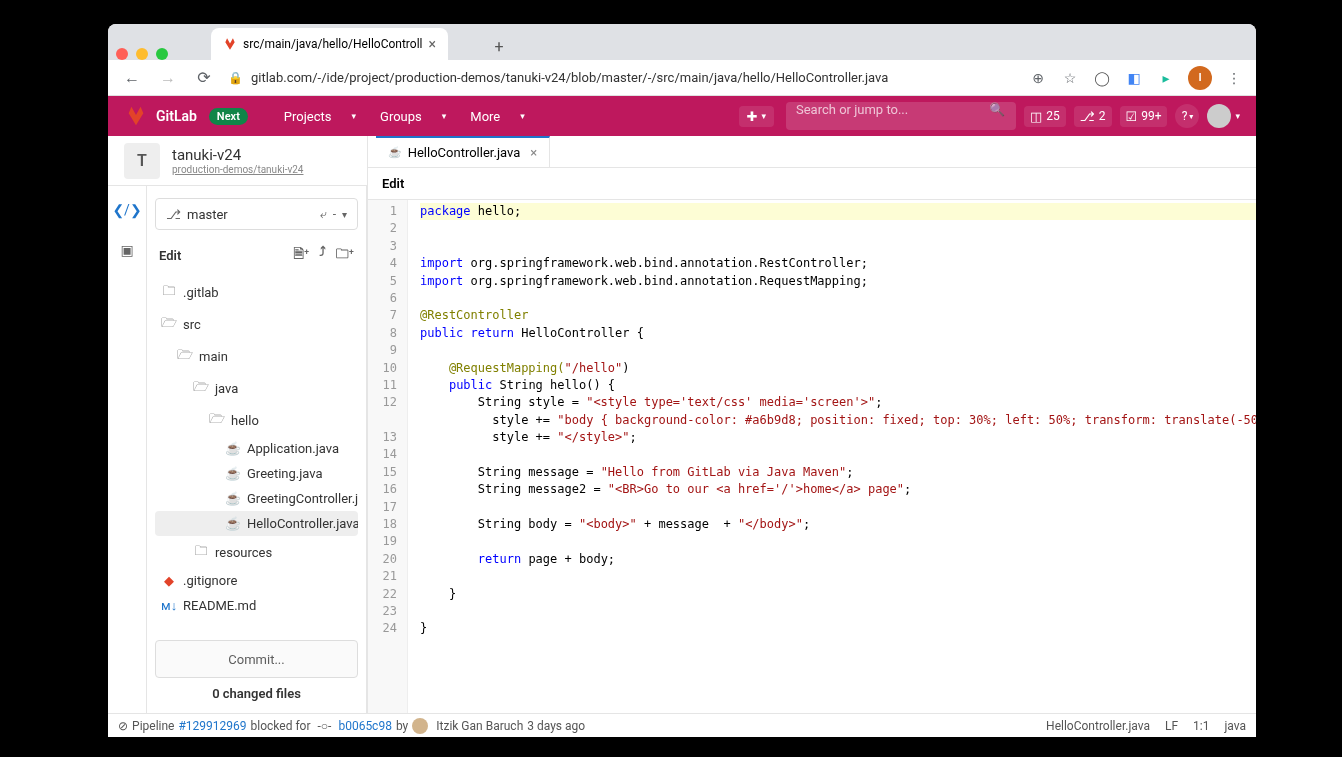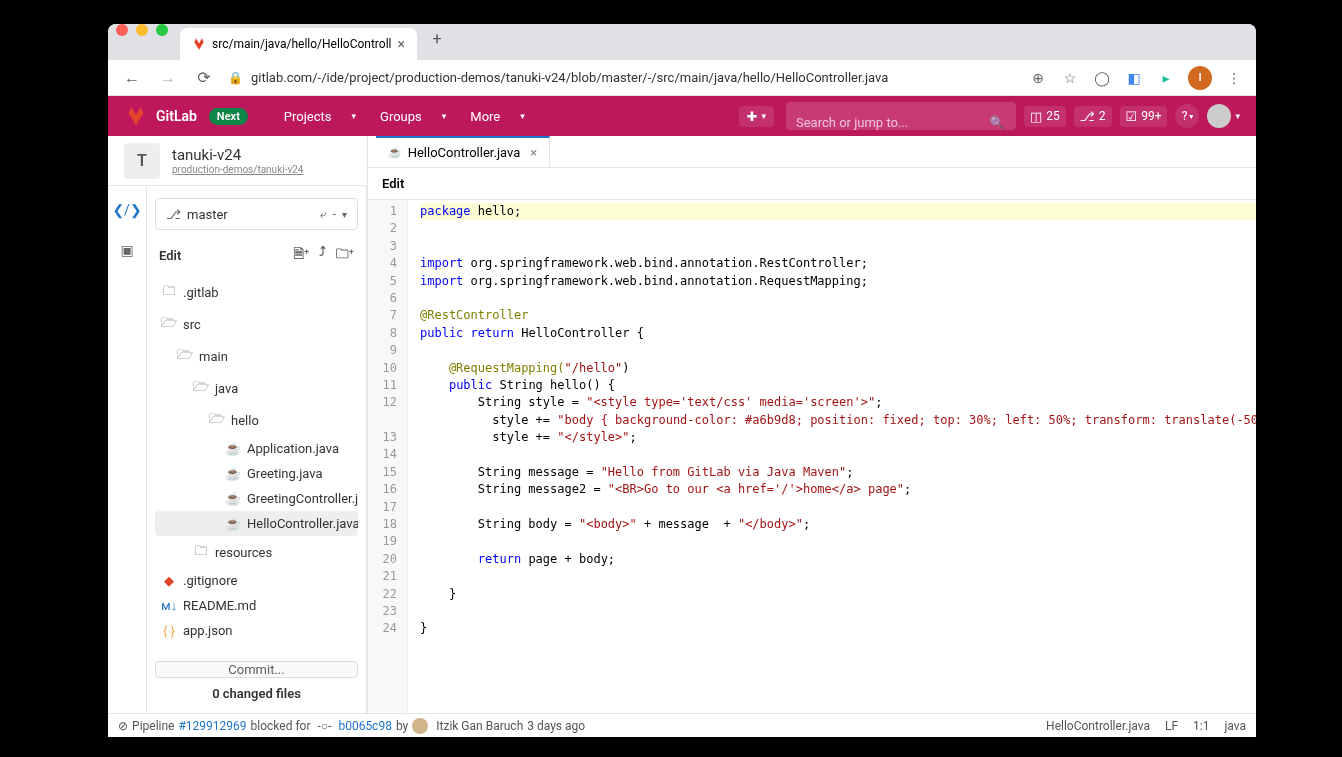--- a/index.html
+++ b/index.html
@@ -1,19 +1,19 @@
 <!DOCTYPE html>
 <html><head>
 <meta charset="utf-8">
 <style>
 * { margin: 0; padding: 0; box-sizing: border-box; }
 body { font-family: -apple-system, BlinkMacSystemFont, "Segoe UI", Roboto, sans-serif; background: #000; display: flex; justify-content: center; }
 .viewport { width: 1342px; height: 757px; background: #000; position: relative; }
 .browser { position: absolute; left: 108px; top: 24px; right: 86px; bottom: 20px; background: #fff; border-radius: 8px 8px 0 0; overflow: hidden; display: flex; flex-direction: column; box-shadow: 0 2px 10px rgba(0,0,0,0.3); }
-.tabbar { height: 36px; background: #dfe1e5; display: flex; align-items: flex-start; padding: 0 8px; }
+.tabbar { height: 36px; background: #dfe1e5; display: flex; align-items: flex-end; padding: 0 8px; gap: 31px; }
 .traffic { display: flex; gap: 8px; margin-right: 12px; }
 .dot { width: 12px; height: 12px; border-radius: 50%; }
 .red{background:#ff5f57}.yellow{background:#febc2e}.green{background:#28c840}
 .tab { background: #fff; height: 32px; border-radius: 8px 8px 0 0; display: flex; align-items: center; padding: 0 12px; font-size: 12px; gap: 6px; margin-top: 4px; min-width: 180px; }
 .tab-favicon { width: 14px; height: 14px; display: flex; align-items: center; justify-content: center; color: #e24329; }
 .tab-close { color: #666; font-size: 14px; margin-left: auto; cursor: pointer; }
 .newtab { width: 28px; height: 28px; display: flex; align-items: center; justify-content: center; color: #555; font-size: 16px; margin-left: 6px; cursor: pointer; }
 .addrbar { height: 36px; background: #fff; border-bottom: 1px solid #e0e0e0; display: flex; align-items: center; padding: 0 12px; gap: 12px; }
 .nav-btn { width: 24px; height: 24px; display: flex; align-items: center; justify-content: center; color: #5f6368; cursor: pointer; }
 .nav-btn.disabled { color: #bbb; }
@@ -24,21 +24,21 @@
 .user-avatar { width: 24px; height: 24px; border-radius: 50%; background: #d2691e; display: flex; align-items: center; justify-content: center; color: #fff; font-size: 11px; font-weight: 600; }
 
 .gitlab-nav { height: 40px; background: #be185d; display: flex; align-items: center; padding: 0 16px; color: #fff; font-size: 14px; gap: 8px; }
 .gitlab-logo { width: 24px; height: 24px; display: flex; align-items: center; justify-content: center; }
 .gitlab-text { font-weight: 600; margin-right: 4px; }
 .next-badge { background: #108548; color: #fff; font-size: 11px; padding: 2px 8px; border-radius: 10px; font-weight: 600; }
 .nav-item { display: flex; align-items: center; gap: 20px; padding: 0 8px; cursor: pointer; font-size: 13px; }
 .chev { font-size: 9px; }
 .nav-spacer { flex: 1; }
 .plus-btn { background: rgba(255,255,255,0.1); border-radius: 4px; padding: 3px 8px; display: flex; align-items: center; gap: 4px; cursor: pointer; font-size: 13px; margin-right: 4px;}
-.search-box { background: rgba(255,255,255,0.15); border-radius: 4px; height: 28px; display: flex; align-items: flex-end; padding: 0 10px; width: 230px; color: rgba(255,255,255,0.7); font-size: 13px; }
+.search-box { background: rgba(255,255,255,0.15); border-radius: 4px; height: 28px; display: flex; align-items: flex-start; padding: 0 10px; width: 230px; color: rgba(255,255,255,0.7); font-size: 13px; }
 .search-glass { margin-left: auto; font-size: 13px; }
 .nav-badge { background: rgba(255,255,255,0.1); border-radius: 4px; padding: 3px 6px; display: flex; align-items: center; gap: 4px; font-size: 12px; cursor: pointer; }
 .nav-badge .ico { font-size: 13px; }
 .help-btn { width: 24px; height: 24px; background: rgba(255,255,255,0.1); border-radius: 50%; display: flex; align-items: center; justify-content: center; font-size: 12px; cursor: pointer; }
 .user-menu { display: flex; align-items: center; gap: 4px; cursor: pointer; }
 .user-menu .av { width: 24px; height: 24px; border-radius: 50%; background: #ccc; }
 
 .project-header { height: 50px; border-bottom: 1px solid #e5e5e5; display: flex; align-items: center; padding: 0 16px; gap: 12px; }
 .project-icon { width: 36px; height: 36px; background: #eee; border-radius: 4px; display: flex; align-items: center; justify-content: center; font-weight: 600; color: #555; font-size: 16px; }
 .project-name { font-size: 15px; font-weight: 400; color: #333; }
@@ -57,21 +57,21 @@
 .ea-icon { cursor: pointer; font-size: 13px; }
 .tree { flex: 1; overflow: auto; }
 .tree-item { display: flex; align-items: center; gap: 6px; padding: 5px 6px; border-radius: 4px; cursor: pointer; font-size: 13px; }
 .tree-item.selected { background: #eee; }
 .ti-icon { width: 16px; text-align: center; color: #666; font-size: 13px; }
 .fico-folder { color: #666; }
 .fico-java { color: #c04545; }
 .fico-git { color: #e24329; }
 .fico-md { color: #1f75cb; }
 .fico-json { color: #f0ad4e; }
-.commit-btn { height: 17px; border: 1px solid #ddd; border-radius: 4px; display: flex; align-items: center; justify-content: center; color: #5e5e5e; font-size: 13px; cursor: pointer; margin-top: 22px; background: #fafafa; }
+.commit-btn { height: 38px; border: 1px solid #ddd; border-radius: 4px; display: flex; align-items: center; justify-content: center; color: #5e5e5e; font-size: 13px; cursor: pointer; margin-top: 22px; background: #fafafa; }
 .changed-files { text-align: center; font-size: 13px; font-weight: 600; padding: 8px 0 0; color: #333; }
 
 .editor-area { flex: 1; display: flex; flex-direction: column; position: relative; }
 .file-tab-bar { height: 32px; border-bottom: 1px solid #e5e5e5; display: flex; align-items: stretch; padding-left: 8px; }
 .file-tab { display: flex; align-items: center; gap: 6px; padding: 0 12px; font-size: 13px; border-right: 1px solid #e5e5e5; border-top: 2px solid transparent; cursor: pointer; }
 .file-tab.active { border-top-color: #1f75cb; background: #fff; }
 .ft-icon { color: #c04545; font-size: 11px; }
 .ft-close { color: #888; font-size: 13px; margin-left: 4px; }
 .file-toolbar { height: 32px; border-bottom: 1px solid #e5e5e5; display: flex; align-items: center; padding: 0 14px; justify-content: space-between; font-size: 13px; }
 

